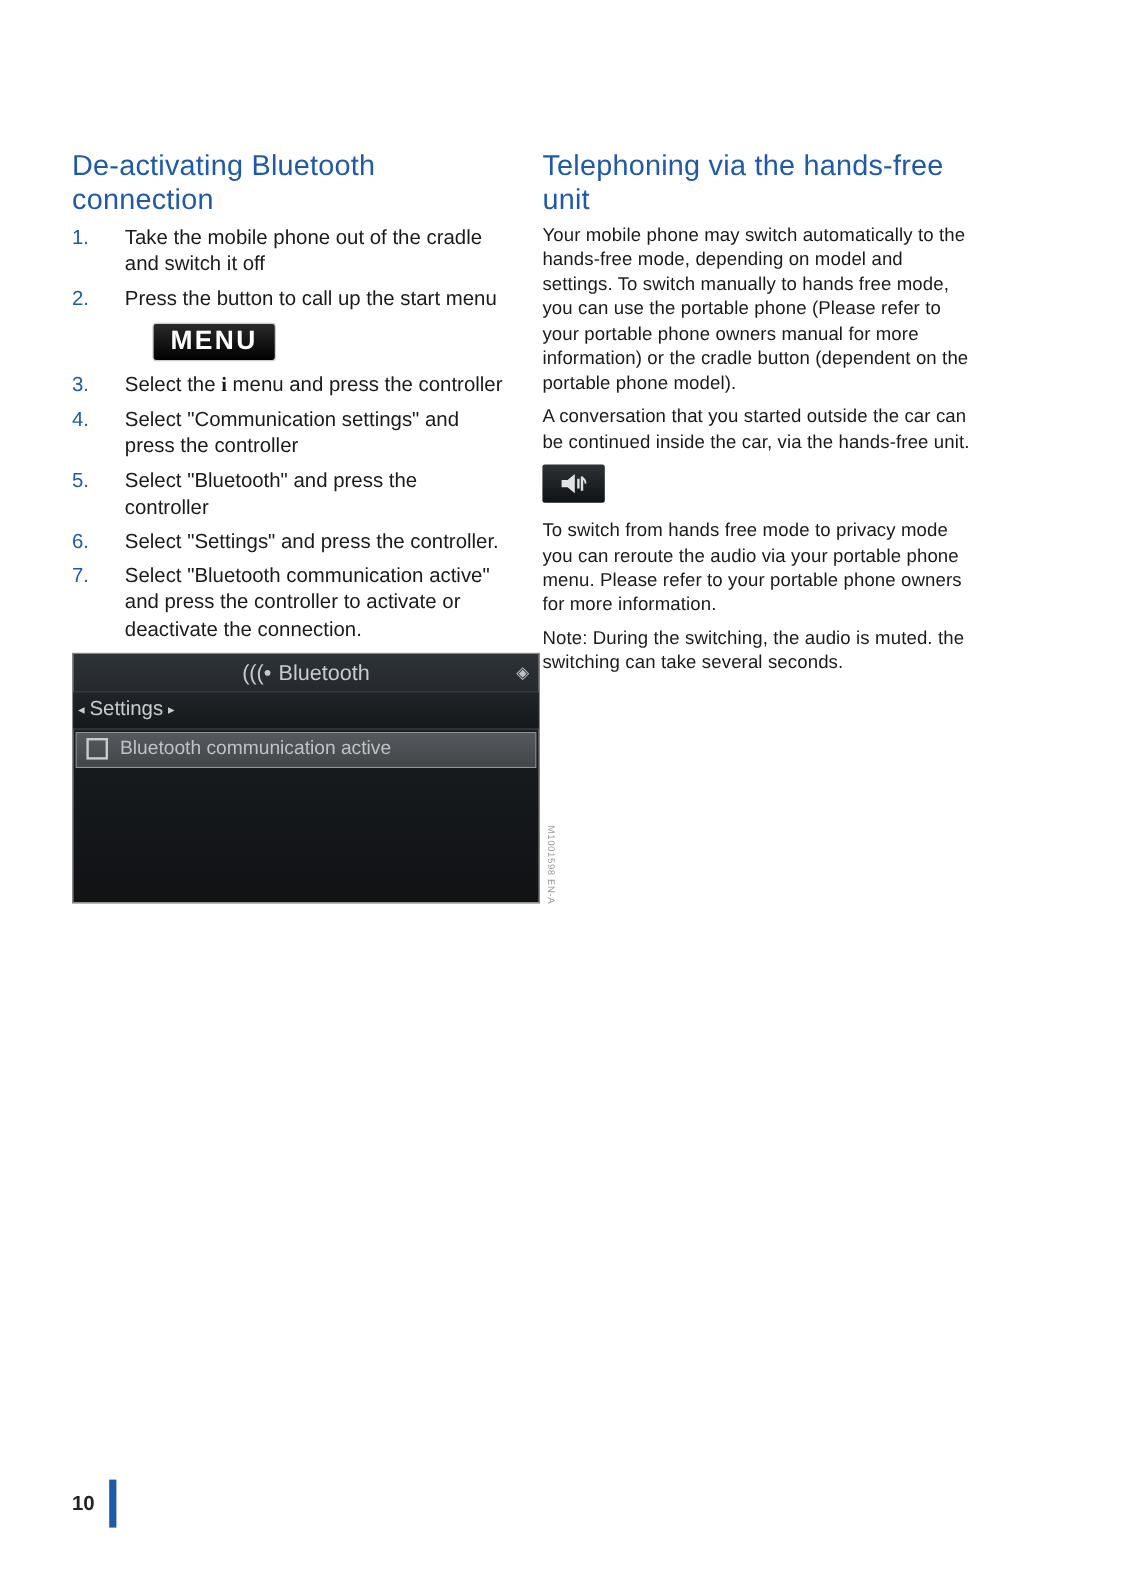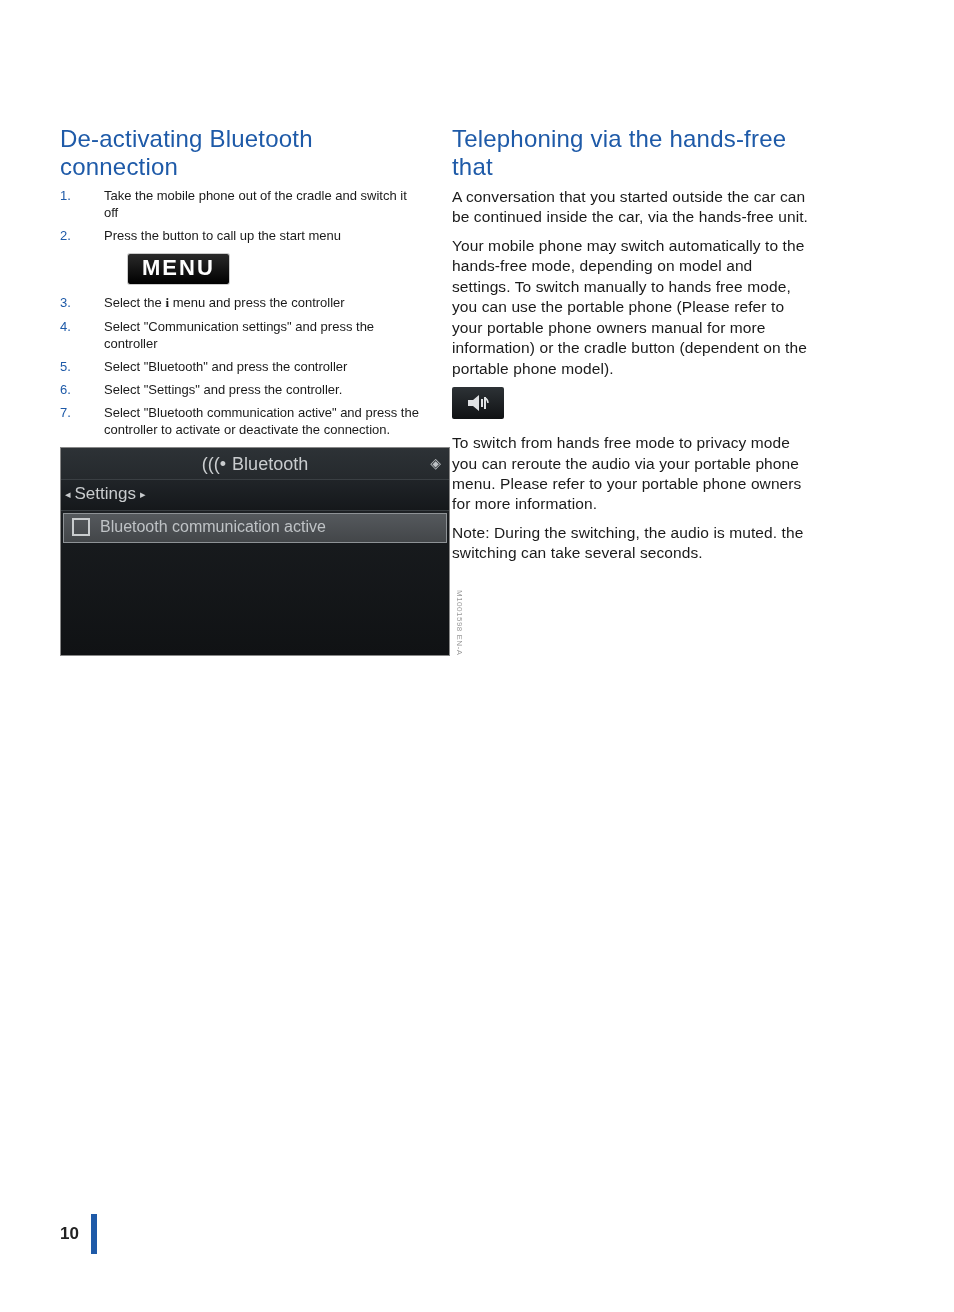--- a/index.html
+++ b/index.html
@@ -46,21 +46,21 @@
   }
   ol.steps {
     margin: 4px 0 8px 0;
     padding: 0;
     list-style: none;
     counter-reset: step;
   }
   ol.steps > li {
     counter-increment: step;
     display: flex;
-    font-size: 13px;
+    font-size: 17px;
     line-height: 1.32;
     margin-bottom: 6px;
     font-stretch: condensed;
   }
   ol.steps > li::before {
     content: counter(step) ".";
     color: #1e5aa8;
     width: 44px;
     flex-shrink: 0;
   }
@@ -167,21 +167,21 @@
     justify-content: center;
     margin: 8px 0 14px 0;
     border-radius: 2px;
   }
   .phone-icon-box svg { fill: #e0e2e4; }
 
   
   .footer {
     position: absolute;
     left: 60px;
-    bottom: 58px;
+    bottom: 39px;
     display: flex;
     align-items: center;
     text-align: right;
   }
   .footer .pn {
     font-size: 17px;
     font-weight: bold;
     color: #222;
     margin-right: 12px;
     font-stretch: condensed;
@@ -247,23 +247,23 @@
             <span class="check"></span>
             <span>Bluetooth communication active</span>
           </div>
           <div class="sc-empty"></div>
         </div>
         <span class="sc-code">M1001598 EN-A</span>
       </div>
     </div>
 
     <div class="col">
-      <h2 class="section-title">Telephoning via the hands-free that</h2>
+      <h2 class="section-title">Telephoning via the hands-free unit</h2>
+      <p class="body">Your mobile phone may switch automatically to the hands-free mode, depending on model and settings. To switch manually to hands free mode, you can use the portable phone (Please refer to your portable phone owners manual for more information) or the cradle button (dependent on the portable phone model).</p>
       <p class="body">A conversation that you started outside the car can be continued inside the car, via the hands-free unit.</p>
-      <p class="body">Your mobile phone may switch automatically to the hands-free mode, depending on model and settings. To switch manually to hands free mode, you can use the portable phone (Please refer to your portable phone owners manual for more information) or the cradle button (dependent on the portable phone model).</p>
 
       <div class="phone-icon-box">
         <svg width="26" height="20" viewBox="0 0 26 20">
           <path d="M3 7 L8 7 L14 2 L14 18 L8 13 L3 13 Z"></path>
           <path d="M17 6 L17 14 M20 4 L20 16" stroke="#e0e2e4" stroke-width="2" fill="none"></path>
           <path d="M23 10 a6 6 0 0 0 -3 -5" stroke="#e0e2e4" stroke-width="1.5" fill="none"></path>
         </svg>
       </div>
 
       <p class="body">To switch from hands free mode to privacy mode you can reroute the audio via your portable phone menu. Please refer to your portable phone owners for more information.</p>

